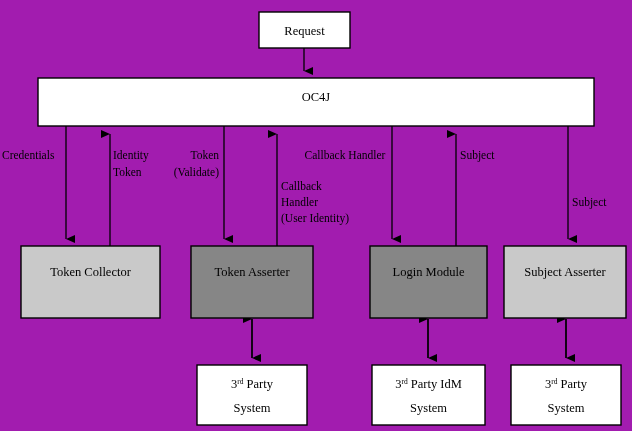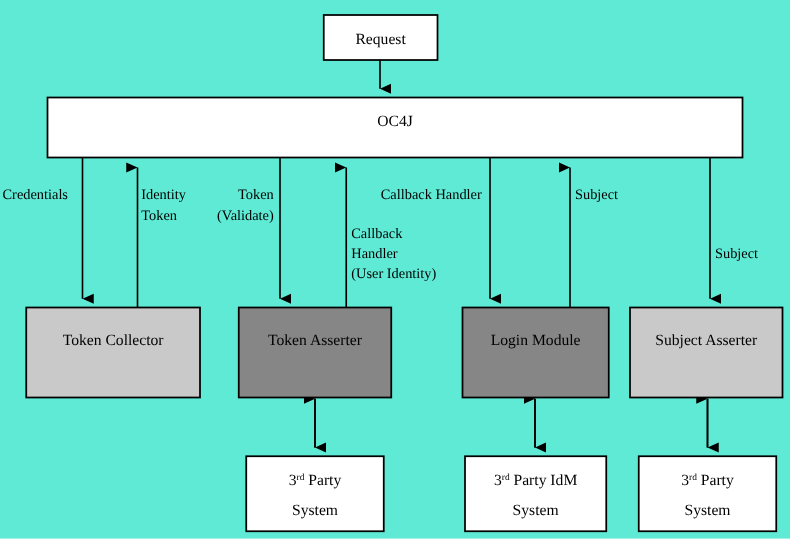--- a/index.html
+++ b/index.html
@@ -7,21 +7,21 @@
     padding: 0;
     background: #ffffff;
   }
   body {
     font-family: "Liberation Serif", "DejaVu Serif", serif;
   }
   #diagram-root {
     position: relative;
     width: 632px;
     height: 431px;
-    background: #5eead4;
+    background: #a21caf;
     overflow: hidden;
   }
   svg.diagram-canvas {
     display: block;
     width: 632px;
     height: 431px;
   }
   .node-label,
   .edge-label {
     font-family: "Liberation Serif", "DejaVu Serif", serif;

